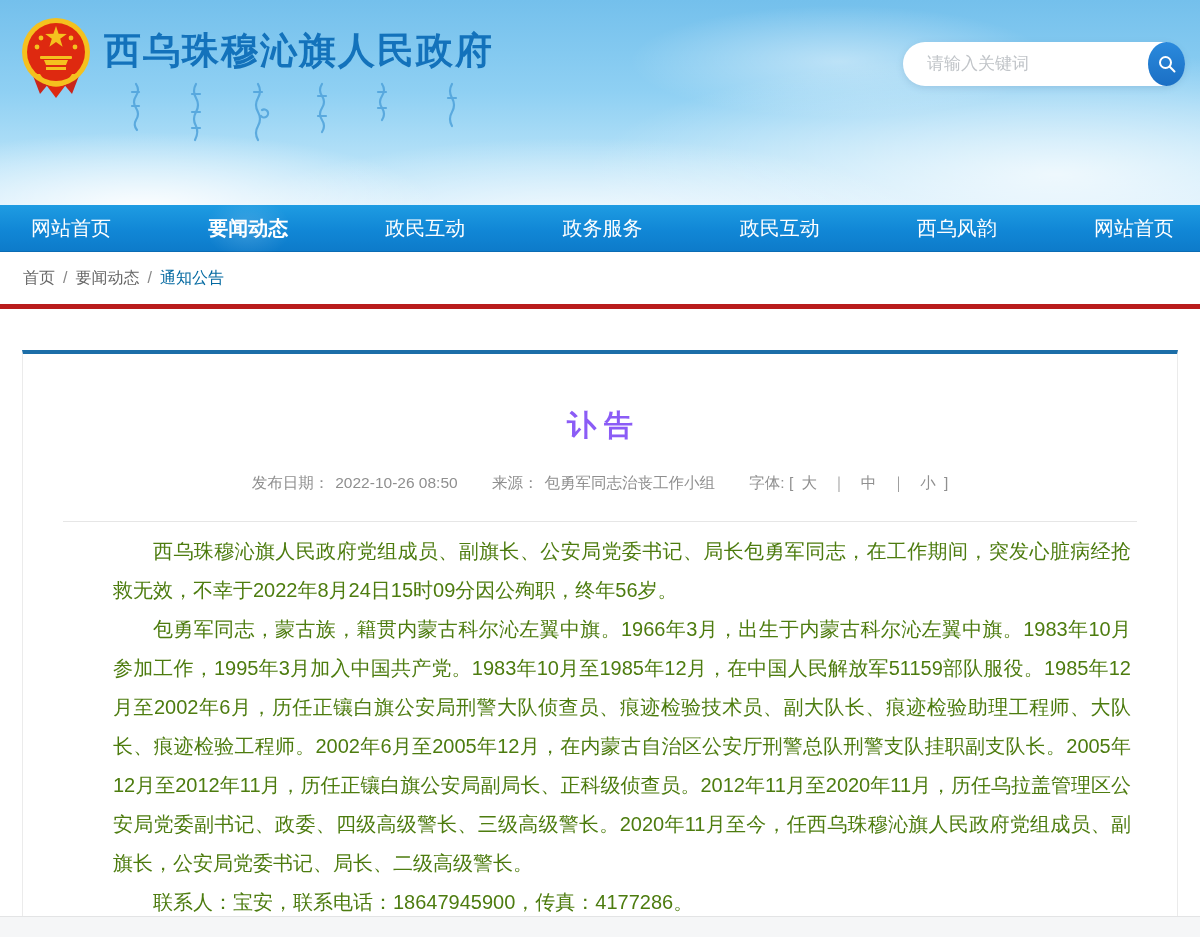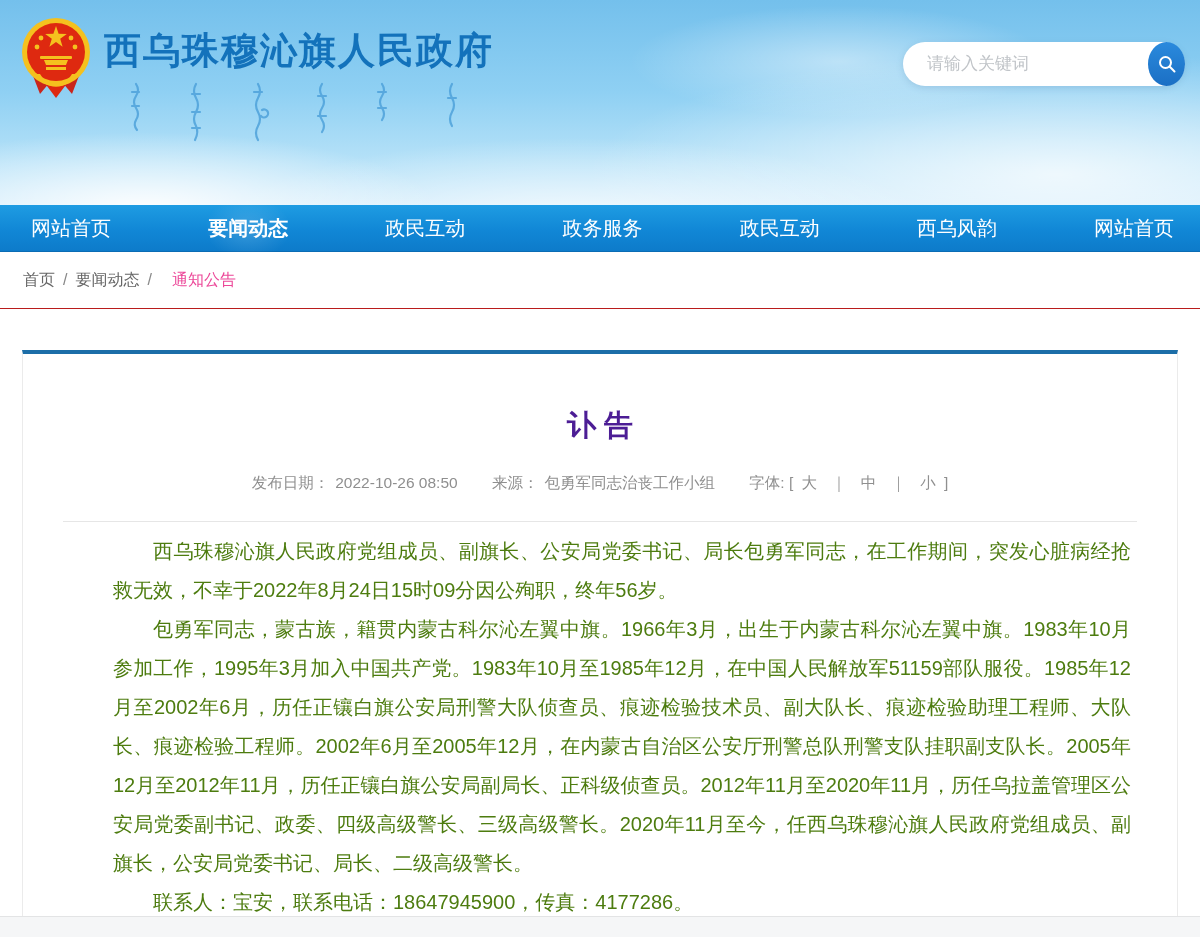--- a/index.html
+++ b/index.html
@@ -38,31 +38,31 @@
   .nav-item { color:#fff; font-size:20px; text-decoration:none; cursor:pointer;
     position:relative; padding:0 6px; white-space:nowrap; }
   .nav-item.active { font-weight:bold; }
   .nav-item.active::before { content:""; position:absolute; left:50%; top:50%;
     width:86px; height:64px; transform:translate(-50%,-50%);
     background:radial-gradient(ellipse at center, rgba(255,255,255,.16), rgba(255,255,255,0) 70%); }
 
   
   .breadcrumb { width:1200px; height:57px; display:flex; align-items:center;
     padding-left:23px; font-size:16px; color:#666; background:#fff;
-    border-bottom:1px solid #b91c1c; }
+    border-bottom:5px solid #b91c1c; }
   .crumb { color:#666; text-decoration:none; cursor:pointer; }
-  .crumb.current { color:#ec4899;margin-left:12px; }
+  .crumb.current { color:#0369a1; }
   .crumb-sep { margin:0 8px; color:#888; }
 
   
   .card { width:1156px; margin:41px 22px 0 22px; background:#fff;
     border-top:4px solid #1c6ea8; border-left:1px solid #ebebeb;
     border-right:1px solid #ebebeb; border-bottom:1px solid #ebebeb;
     min-height:604px; padding:52px 40px 28px 40px; }
-  .article-title { text-align:center; font-size:29px; font-weight:bold; color:#4c1d95; }
+  .article-title { text-align:center; font-size:29px; font-weight:bold; color:#8b5cf6; }
   .meta { margin-top:27px; text-align:center; font-size:15.5px; color:#8f8f8f; }
   .meta .v { margin-left:6px; }
   .meta .blk { margin-left:30px; }
   .meta a { color:#8f8f8f; text-decoration:none; cursor:pointer; margin:0 4px; }
   .meta .sep { margin:0 6px; color:#9a9a9a; }
   .divider { border:none; border-top:1px solid #e6e6e6; margin:27px 0 10px 0; }
   .body-text { padding:0 6px; }
   .body-text p { font-size:20px; color:#4d7c0f; line-height:39px;
     text-indent:2em; text-align:justify;margin-left:44px; }
   .signature { text-align:right; font-size:20px; color:#3a3a3a; line-height:39px;

